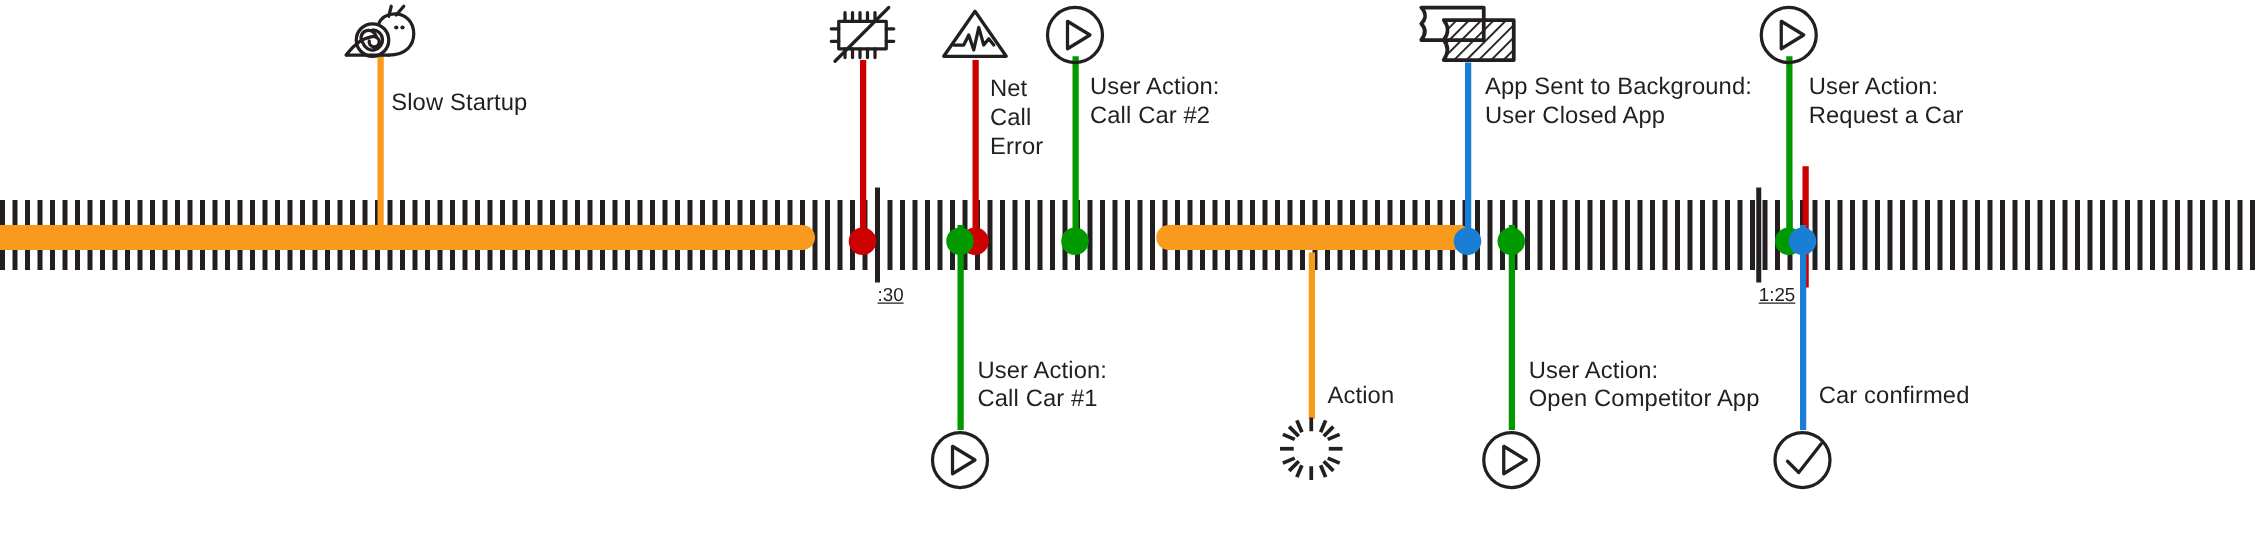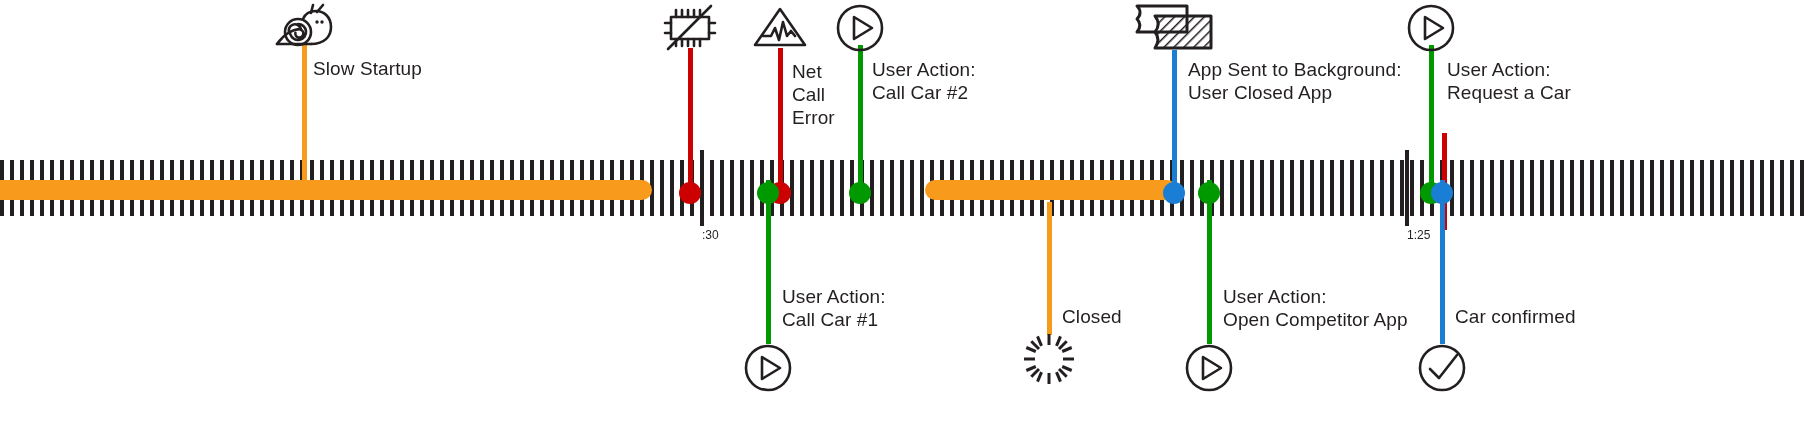--- a/index.html
+++ b/index.html
@@ -21,22 +21,22 @@
   
   .ruler { position: absolute; left: 0; top: 160px; width: 1808px; height: 56px; }
   .tick {
     position: absolute; top: 0;
     width: 4px; height: 56px;
     background: #231f20;
   }
   .tick.major { top: -10px; height: 76px; }
   .tick-label {
     position: absolute; top: 68px;
-    font-size: 12px; color: #231f20;
-    white-space: nowrap; transform: translateX(2px);
+    font-size: 15px; color: #231f20;
+    white-space: nowrap; transform: translateX(2px); text-decoration: underline;
   }
 
   
   .span-bar {
     position: absolute; top: 180px; height: 20px;
     background: #f89b1c; border-radius: 10px;
   }
   .span-bar.flat-left { border-top-left-radius: 0; border-bottom-left-radius: 0; }
 
   
@@ -265,21 +265,21 @@
           <path d="M38 41 C52 41 58 33 58 24 C58 14 51 8 43 8 C37 8 32 11 30 16"></path>
           <circle cx="25" cy="29" r="13"></circle>
           <path d="M25 29 m0 -8 a8 8 0 1 1 -7.6 10.4 a6 6 0 1 1 10.4 -4.6 a4 4 0 1 1 -5.4 3"></path>
           <path d="M44 9 L50 2"></path>
           <path d="M38 10 L40 2"></path>
         </g>
         <circle cx="44" cy="19" r="1.7" fill="#231f20"></circle>
         <circle cx="49" cy="19" r="1.7" fill="#231f20"></circle>
       </svg>
         </div>
-        <div class="ev-label right" style="top: 57px; left: 313px; color: rgb(35, 31, 32);">Slow Startup</div>
+        <div class="ev-label right" style="top: 71px; left: 313px; color: rgb(35, 31, 32);">Slow Startup</div>
       </div>
       <div class="event">
         <div class="stem" style="left: 688px; top: 48px; height: 149px; background: rgb(204, 0, 0);"></div>
         <div class="dot" style="left: 679px; top: 182px; background: rgb(204, 0, 0);"></div>
         <div class="icon-box" style="left: 659px; top: 0px; width: 62px;">
           <svg width="62" height="50" viewBox="0 0 62 50">
         <g fill="none" stroke="#231f20" stroke-width="2.6" stroke-linecap="round" stroke-linejoin="round">
           <rect x="12" y="14" width="38" height="22"></rect>
           <path d="M17 14 L17 7 M23 14 L23 7 M29 14 L29 7 M35 14 L35 7 M41 14 L41 7"></path>
           <path d="M17 36 L17 43 M23 36 L23 43 M29 36 L29 43 M35 36 L35 43 M41 36 L41 43"></path>
@@ -385,21 +385,21 @@
               <path d="M34.5 40.2 L38.5 49.7"></path>
           <path d="M4.3 38.5 L13.8 34.5"></path>
               <path d="M40.2 19.5 L49.7 15.5"></path>
           <path d="M4.3 15.5 L13.8 19.5"></path>
               <path d="M40.2 34.5 L49.7 38.5"></path>
           <path d="M38.5 4.3 L34.5 13.8"></path>
               <path d="M19.5 40.2 L15.5 49.7"></path>
         </g>
       </svg>
         </div>
-        <div class="ev-label right" style="top: 305px; left: 1062px; color: rgb(35, 31, 32);">Closed</div>
+        <div class="ev-label right" style="top: 305px; left: 1062px; color: rgb(35, 31, 32);">Action</div>
       </div>
       <div class="event">
         <div class="stem" style="left: 1207px; top: 180px; height: 164px; background: rgb(0, 153, 0);"></div>
         <div class="dot" style="left: 1198px; top: 182px; background: rgb(0, 153, 0);"></div>
         <div class="icon-box" style="left: 1183px; top: 340px; width: 52px;">
           <svg width="52" height="52" viewBox="0 0 52 52">
         <g fill="none" stroke="#231f20" stroke-width="2.6" stroke-linecap="round" stroke-linejoin="round">
           <circle cx="26" cy="26" r="22"></circle>
           <path d="M20 15 L38 26 L20 37 Z"></path>
         </g>

